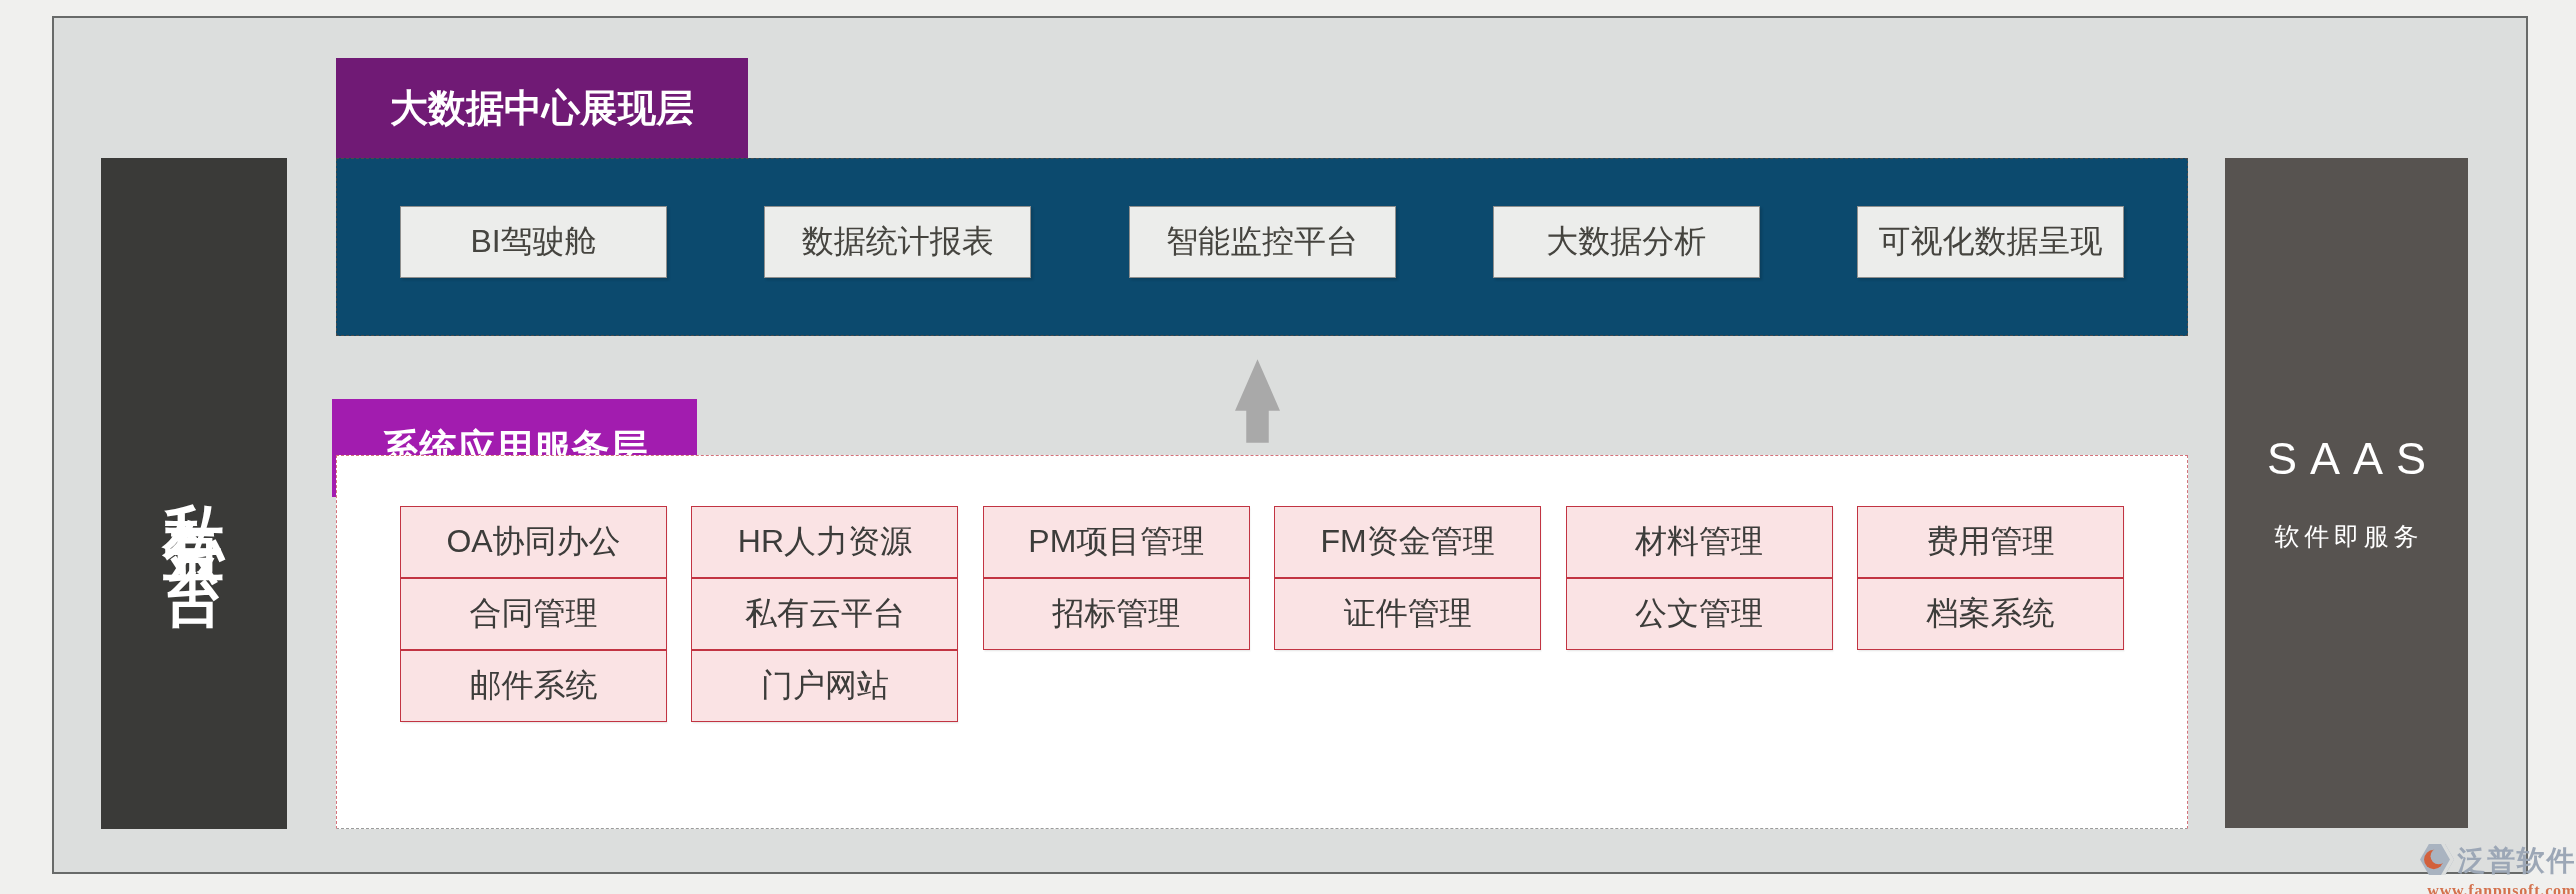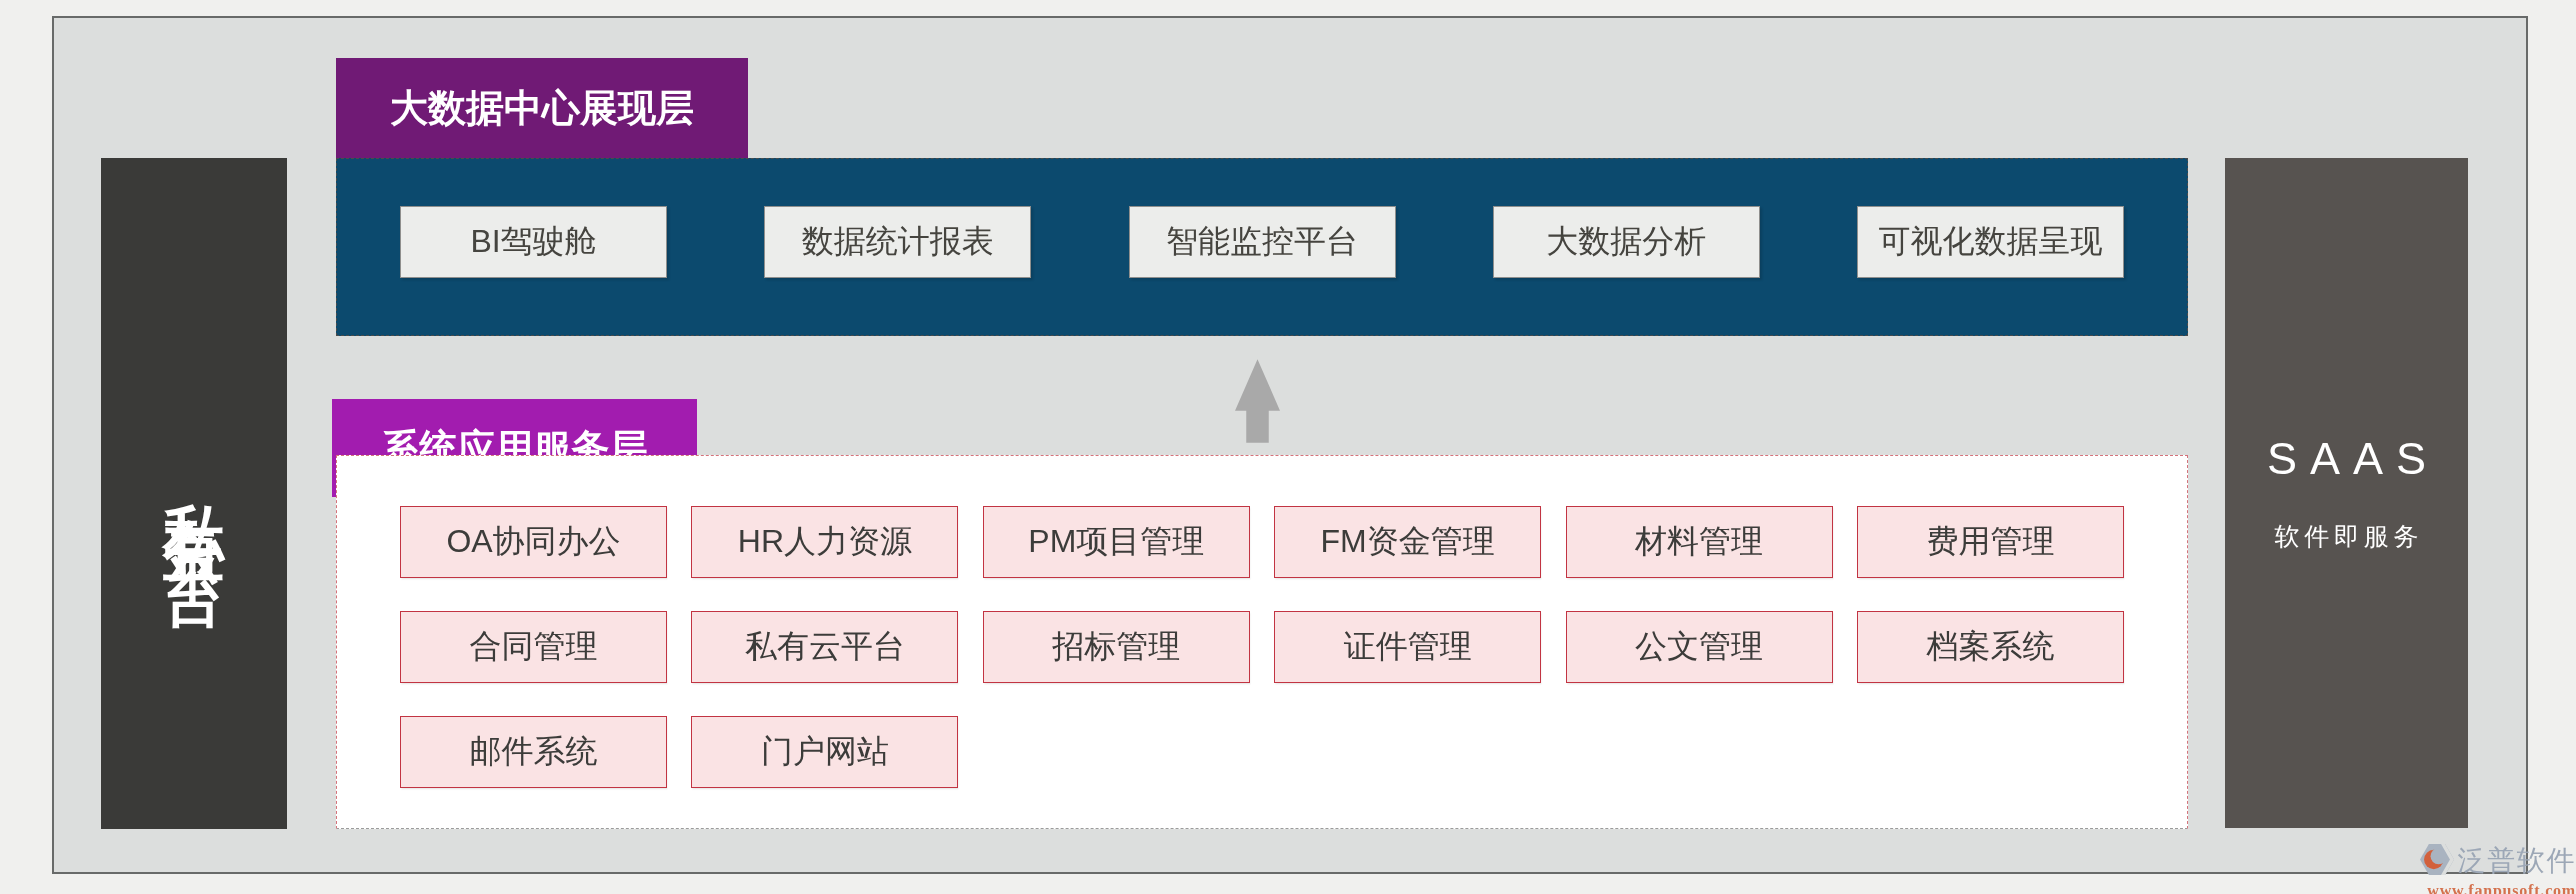--- a/index.html
+++ b/index.html
@@ -76,21 +76,20 @@
   }
   .layer-box.service {
     top: 455px; height: 374px;
     background: #ffffff;
     border: 1.6px dashed #d4737b;
     border-bottom-color: #9b9b9b;
     padding: 50px 63px 0 63px;
     display: grid;
     grid-template-columns: repeat(6, 267px);
     justify-content: space-between;
-    row-gap: 33px;
     align-content: start;
   }
 
   
   .mod {
     width: 267px; height: 72px;
     display: flex; align-items: center; justify-content: center;
     font-size: 32px;
   }
   .mod.gray {
@@ -109,21 +108,21 @@
   
   .arrow-wrap { left: 1235px; top: 359px; width: 45px; height: 84px; }
 
   
   .watermark {
     left: 2407px; top: 842px; width: 169px;
     display: flex; flex-direction: column; align-items: flex-end;
   }
   .watermark .brand-row { display: flex; align-items: center; }
   .watermark .brand {
-    color: #9ca7b6; font-size: 28px; font-weight: normal; letter-spacing: 1.6px;
+    color: #9ca7b6; font-size: 28px; font-weight: bold; letter-spacing: 1.6px;
     margin-left: 3.2px;
   }
   .watermark .url {
     color: #d4724e; font-size: 16px; font-weight: bold;
     font-family: "Liberation Serif", serif;
     letter-spacing: 0.8px; margin-top: 1.6px;
   }
 </style>
 </head>
 <body>

